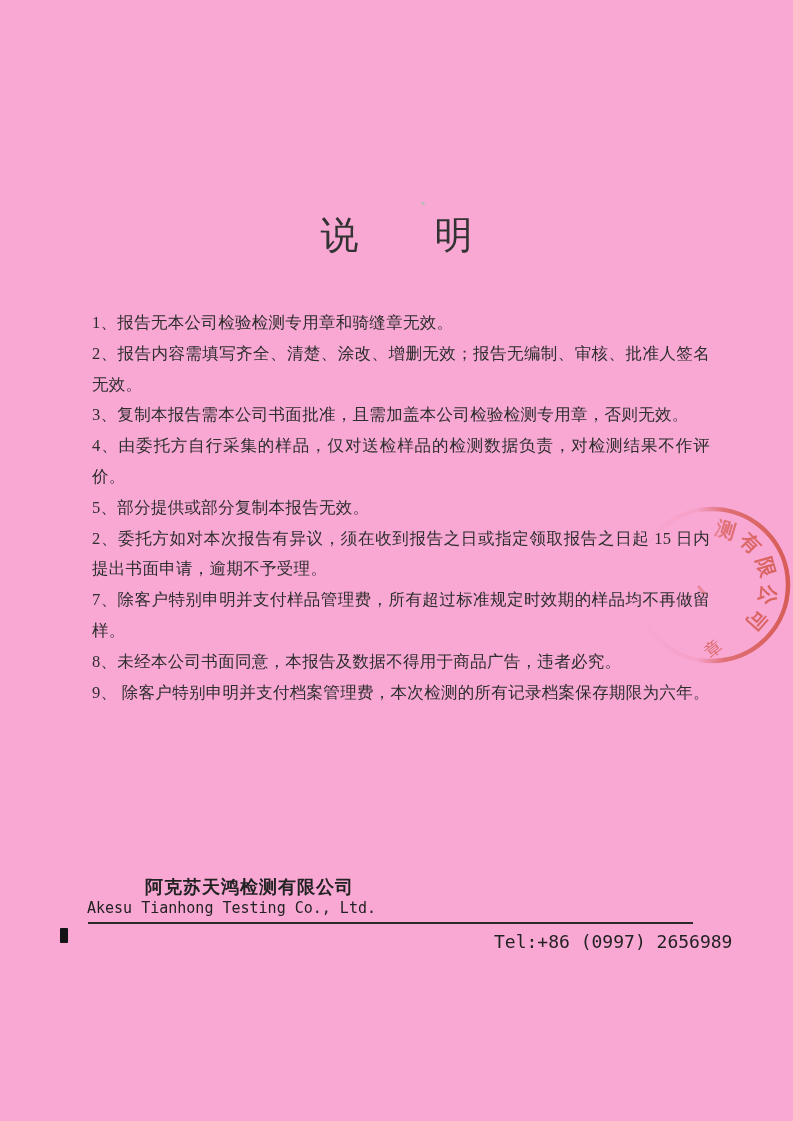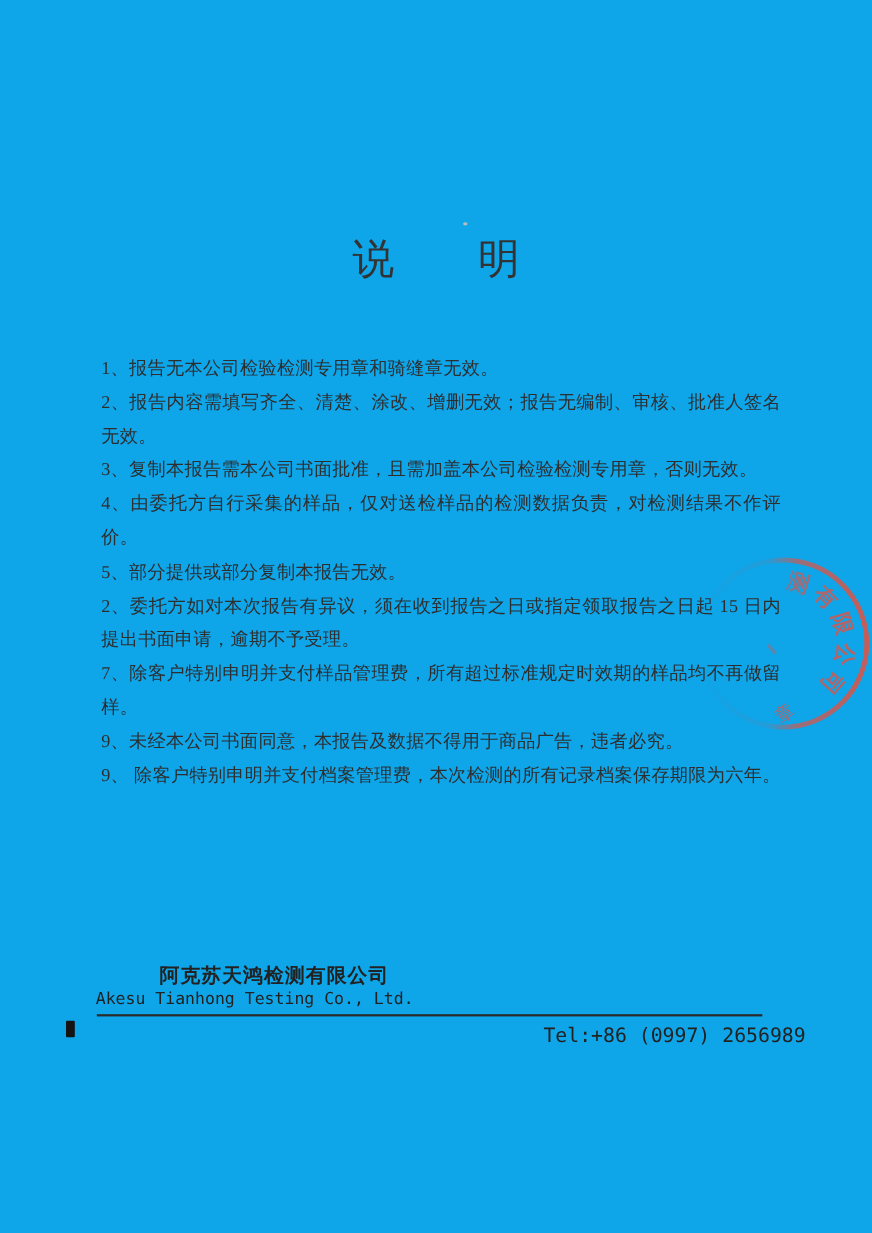--- a/index.html
+++ b/index.html
@@ -1,34 +1,34 @@
 <!DOCTYPE html>
 <html><head>
 <meta charset="utf-8">
 <style>
   html,body { margin:0; padding:0; background:#ffffff; }
   .page {
     position:relative;
     width:793px; height:1121px;
-    background:#0ea5e9;
+    background:#f9a8d4;
     overflow:hidden;
     font-family:"Liberation Serif", serif;
     color:#2b2b2b;
   }
   .doc-title {
     position:absolute;
     top:210px; left:0; width:100%;
     text-align:center;
     font-size:38px;
     font-weight:400;
     color:#333;
   }
   .notes {
     position:absolute;
-    left:92px; top:320px;
+    left:92px; top:308px;
     width:618px;
     font-size:16.5px;
     line-height:30.8px;
     text-align:justify;
     letter-spacing:0.3px;
     color:#2e2e2e;
   }
   .note-item { margin:0; }
   .footer-company-cn {
     position:absolute;
@@ -94,21 +94,21 @@
   <div class="doc-title">说　　明</div>
 
   <div class="notes">
     <p class="note-item">1、报告无本公司检验检测专用章和骑缝章无效。</p>
     <p class="note-item">2、报告内容需填写齐全、清楚、涂改、增删无效；报告无编制、审核、批准人签名无效。</p>
     <p class="note-item">3、复制本报告需本公司书面批准，且需加盖本公司检验检测专用章，否则无效。</p>
     <p class="note-item">4、由委托方自行采集的样品，仅对送检样品的检测数据负责，对检测结果不作评价。</p>
     <p class="note-item">5、部分提供或部分复制本报告无效。</p>
     <p class="note-item">2、委托方如对本次报告有异议，须在收到报告之日或指定领取报告之日起 15 日内提出书面申请，逾期不予受理。</p>
     <p class="note-item">7、除客户特别申明并支付样品管理费，所有超过标准规定时效期的样品均不再做留样。</p>
-    <p class="note-item">9、未经本公司书面同意，本报告及数据不得用于商品广告，违者必究。</p>
+    <p class="note-item">8、未经本公司书面同意，本报告及数据不得用于商品广告，违者必究。</p>
     <p class="note-item">9、 除客户特别申明并支付档案管理费，本次检测的所有记录档案保存期限为六年。</p>
   </div>
 
   <div class="footer-company-cn">阿克苏天鸿检测有限公司</div>
   <div class="footer-company-en">Akesu Tianhong Testing Co., Ltd.</div>
   <div class="footer-rule"></div>
   <div class="footer-tel">Tel:+86 (0997) 2656989</div>
 
   <svg class="seal" viewBox="0 0 165 185" xmlns="http://www.w3.org/2000/svg">
     <defs>

